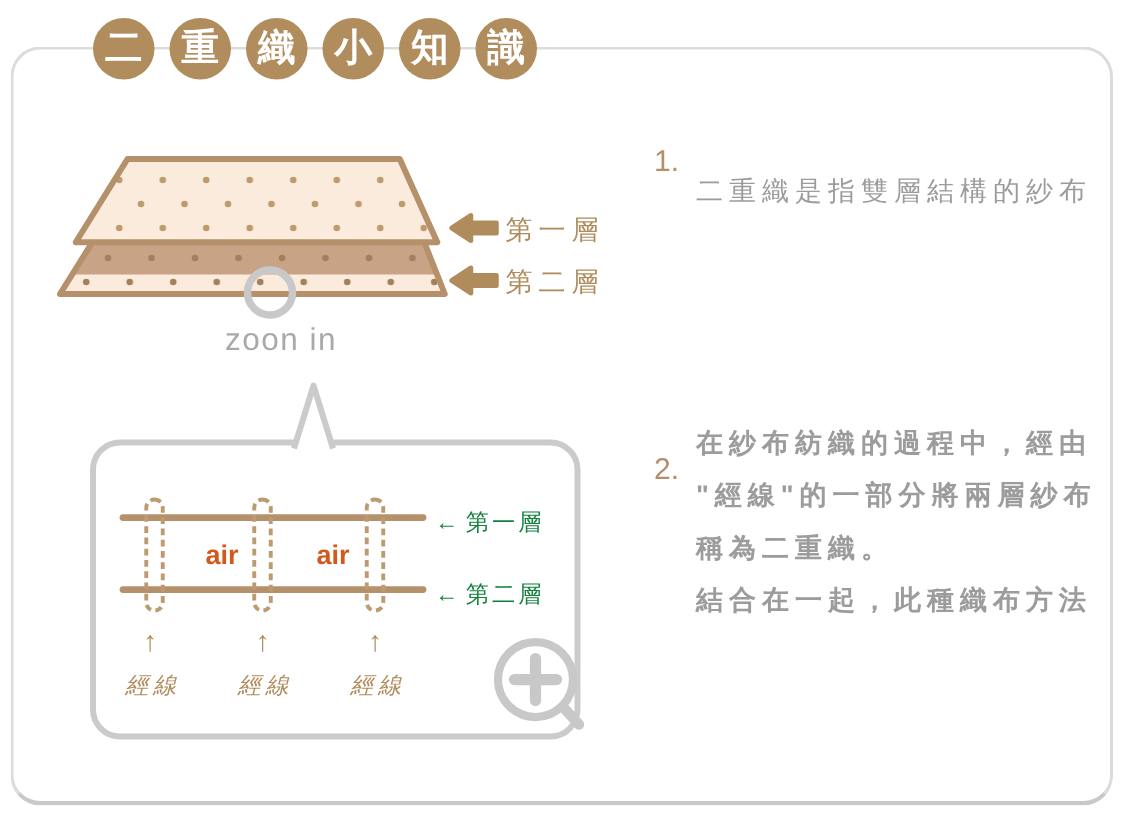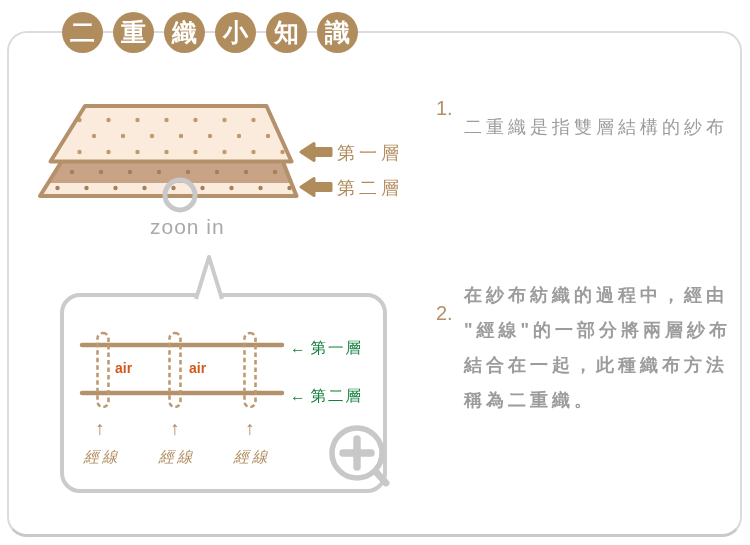--- a/index.html
+++ b/index.html
@@ -15,21 +15,21 @@
   .badge  { width:41px; height:41px; border-radius:50%; background:#B18D5E;
             color:#ffffff; font-size:25px; font-weight:bold; line-height:41px;
             text-align:center; }
 
   .abs { position:absolute; }
 
   .fab-label { color:#B08C5C; font-size:18px; letter-spacing:4px; white-space:nowrap; z-index:2; }
 
   .zoon-in { color:#A9A9A9; font-size:21px; letter-spacing:1px; }
 
-  .air { color:#D2591C; font-size:14px; font-weight:bold; width:44px; text-align:left; }
+  .air { color:#D2591C; font-size:18px; font-weight:bold; width:44px; text-align:right; }
 
   .zrow { color:#15803d; font-size:15.5px; letter-spacing:2px; white-space:nowrap; }
   .zrow .zarrow { margin-right:3px; }
 
   .warp-arrow { color:#B08C5C; font-size:19px; font-weight:bold; width:24px; text-align:center; }
   .warp-label { color:#B08C5C; font-size:15.5px; letter-spacing:3px; width:60px;
                 text-align:center; white-space:nowrap;font-style:italic; }
 
   .note-number { color:#B2906B; font-size:20px; }
   .note-text   { color:#9C9C9C; font-size:18px; letter-spacing:4px; line-height:35px;
@@ -133,17 +133,17 @@
   <div class="abs warp-label" style="left:147px; top:447px;">經線</div>
   <div class="abs warp-label" style="left:222px; top:447px;">經線</div>
 
   <div class="abs note-number" style="left:436px; top:97px;">1.</div>
   <div class="abs note-text" style="left:464px; top:98px; line-height:22px;margin-top:18px;">二重織是指雙層結構的紗布</div>
 
   <div class="abs note-number" style="left:436px; top:302px;">2.</div>
   <div class="abs note-text" style="left:464px; top:278px;font-weight:bold;">
     <div>在紗布紡織的過程中，經由</div>
     <div>"經線"的一部分將兩層紗布</div>
+    <div>稱為二重織。</div>
     <div>結合在一起，此種織布方法</div>
-    <div>稱為二重織。</div>
   </div>
 
 </div>
 
 </body></html>

